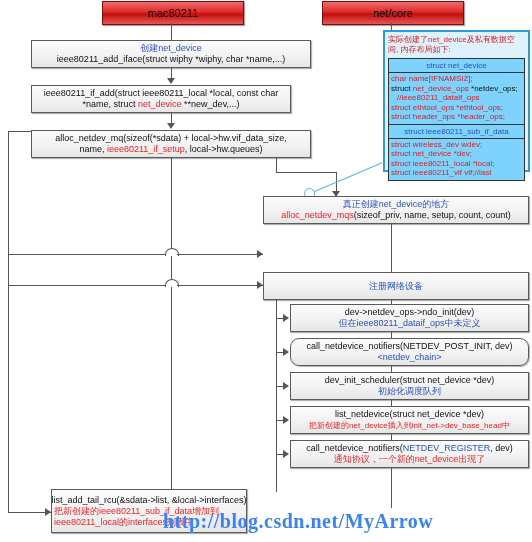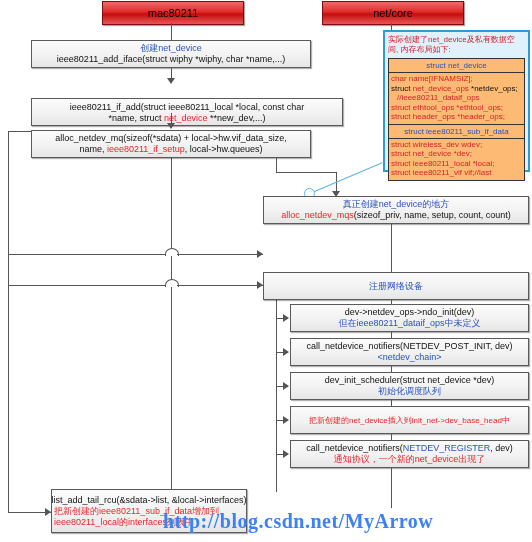--- a/index.html
+++ b/index.html
@@ -46,21 +46,21 @@
     border:1px solid #555;border-bottom:none;
     border-top-left-radius:8px 7px;border-top-right-radius:8px 7px;
     background:#fff;}
 
   
   .note{
     position:absolute;border:2px solid #2e9bd6;background:#dff1fb;
     box-sizing:border-box;padding:3px 3px;
   }
   .note-txt{font-size:8px;color:#d2232a;line-height:10px;}
-  .note-tbl{border:1px solid #333;background:#fdba74;margin-top:3px;}
+  .note-tbl{border:1px solid #333;background:#7dd3fc;margin-top:3px;}
   .note-hd{font-size:8px;color:#2a52be;text-align:center;
     padding:2px 0;border-bottom:1px solid #333;line-height:9px;}
   .note-body{padding:1px 2px 2px 2px;}
   .note-row{font-size:8px;color:#d2232a;line-height:9.5px;white-space:nowrap;}
   .note-row .k{color:#111;}
   .note-cmt{color:#d2232a;}
   .note-sec{border-top:1px solid #333;}
   .callout-line{position:absolute;height:1px;background:#5ab4e0;transform-origin:0 0;}
   .callout-dot{position:absolute;width:9px;height:9px;border:1px solid #5ab4e0;
     border-radius:50%;background:#fff;}
@@ -91,21 +91,21 @@
 
   <div class="vl" style="left:276px;top:292px;height:200px;"></div>
 
   <div class="box" style="left:31px;top:40px;width:280px;height:28px;">
     <div class="ln cn">创建net_device</div>
     <div class="ln">ieee80211_add_iface(struct wiphy *wiphy, char *name,...)</div>
   </div>
   <div class="vl" style="left:171px;top:68px;height:11px;"></div>
   <div class="arrow-d" style="left:167px;top:78px;"></div>
 
-  <div class="box" style="left:31px;top:98px;width:312px;height:28px;justify-content:flex-end;">
+  <div class="box" style="left:31px;top:85px;width:260px;height:28px;">
     <div class="ln">ieee80211_if_add(struct ieee80211_local *local, const char</div>
     <div class="ln">*name, struct <span class="red">net_device</span> **new_dev,...)</div>
   </div>
   <div class="vl" style="left:171px;top:113px;height:11px;"></div>
   <div class="arrow-d" style="left:167px;top:123px;"></div>
 
   <div class="hl" style="left:8px;top:131px;width:23px;"></div>
 
   <div class="box" style="left:31px;top:130px;width:280px;height:28px;">
     <div class="ln">alloc_netdev_mq(sizeof(*sdata) + local-&gt;hw.vif_data_size,</div>
@@ -171,39 +171,40 @@
 
   <div class="box" style="left:290px;top:304px;width:239px;height:28px;">
     <div class="ln">dev-&gt;netdev_ops-&gt;ndo_init(dev)</div>
     <div class="ln cn">但在ieee80211_dataif_ops中未定义</div>
   </div>
   <div class="vl" style="left:391px;top:332px;height:6px;"></div>
 
   <div class="hl" style="left:276px;top:352px;width:12px;"></div>
   <div class="arrow-r" style="left:283px;top:348px;"></div>
 
-  <div class="box" style="left:290px;top:338px;width:239px;height:28px;">
+  <div class="box" style="left:290px;top:338px;width:239px;height:28px;border-radius:9px;">
     <div class="ln">call_netdevice_notifiers(NETDEV_POST_INIT, dev)</div>
     <div class="ln cn">&lt;netdev_chain&gt;</div>
   </div>
   <div class="vl" style="left:391px;top:366px;height:6px;"></div>
 
   <div class="hl" style="left:276px;top:386px;width:12px;"></div>
   <div class="arrow-r" style="left:283px;top:382px;"></div>
 
   <div class="box" style="left:290px;top:372px;width:239px;height:28px;">
     <div class="ln">dev_init_scheduler(struct net_device *dev)</div>
     <div class="ln cn">初始化调度队列</div>
   </div>
   <div class="vl" style="left:391px;top:400px;height:6px;"></div>
 
   <div class="hl" style="left:276px;top:420px;width:12px;"></div>
   <div class="arrow-r" style="left:283px;top:416px;"></div>
 
   <div class="box" style="left:290px;top:406px;width:239px;height:28px;">
+    <div class="ln">list_netdevice(struct net_device *dev)</div>
     <div class="ln cn-red" style="font-size:8px;">把新创建的net_device插入到init_net-&gt;dev_base_head中</div>
   </div>
   <div class="vl" style="left:391px;top:434px;height:6px;"></div>
 
   <div class="hl" style="left:276px;top:454px;width:12px;"></div>
   <div class="arrow-r" style="left:283px;top:450px;"></div>
 
   <div class="box" style="left:290px;top:440px;width:239px;height:28px;">
     <div class="ln">call_netdevice_notifiers(<span class="blue">NETDEV_REGISTER</span>, dev)</div>
     <div class="ln cn-red">通知协议，一个新的net_device出现了</div>

